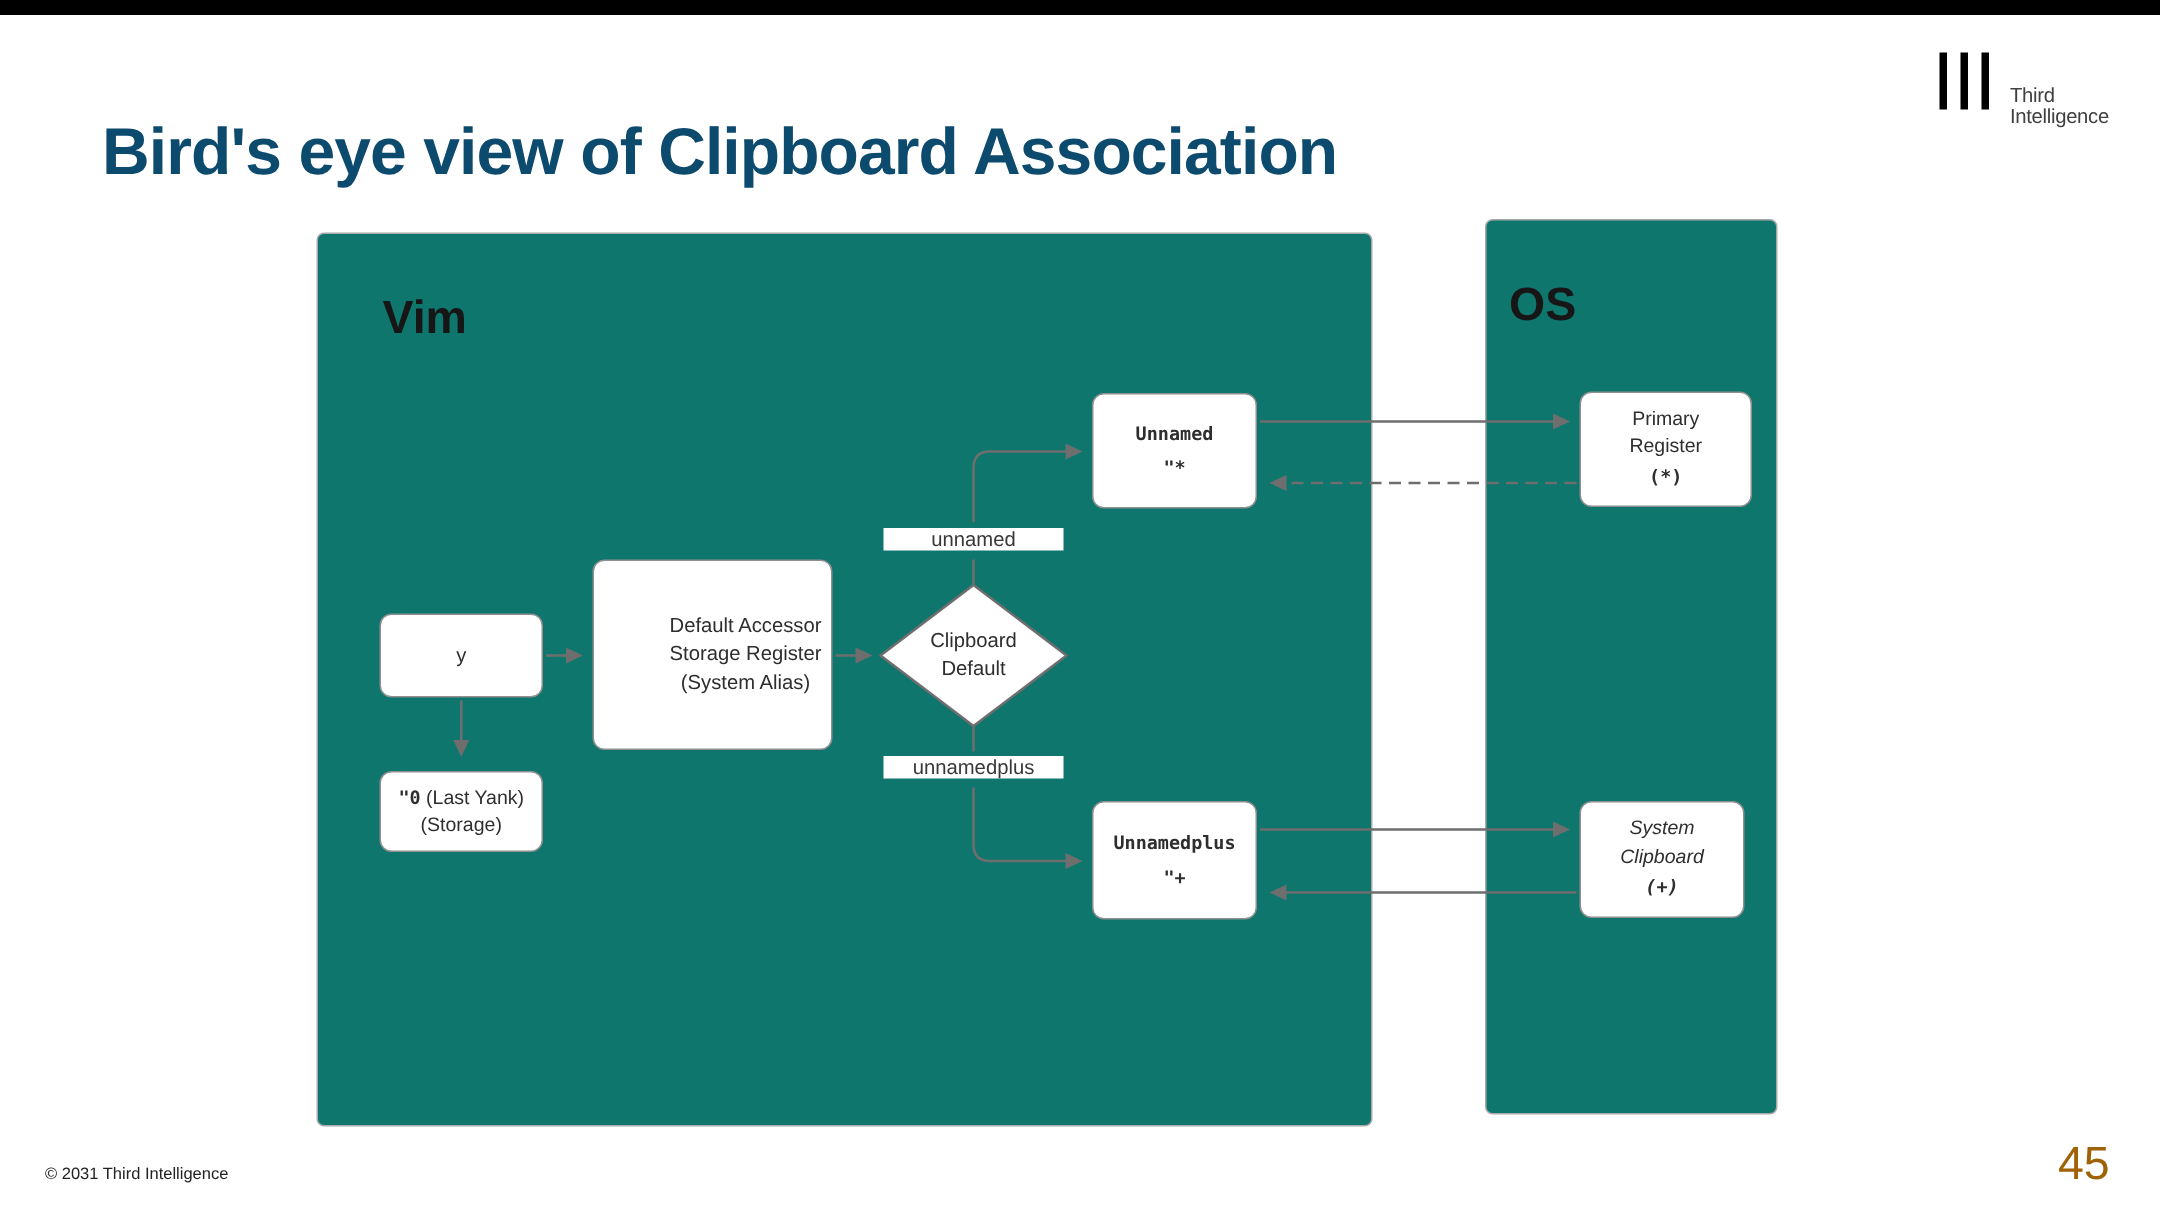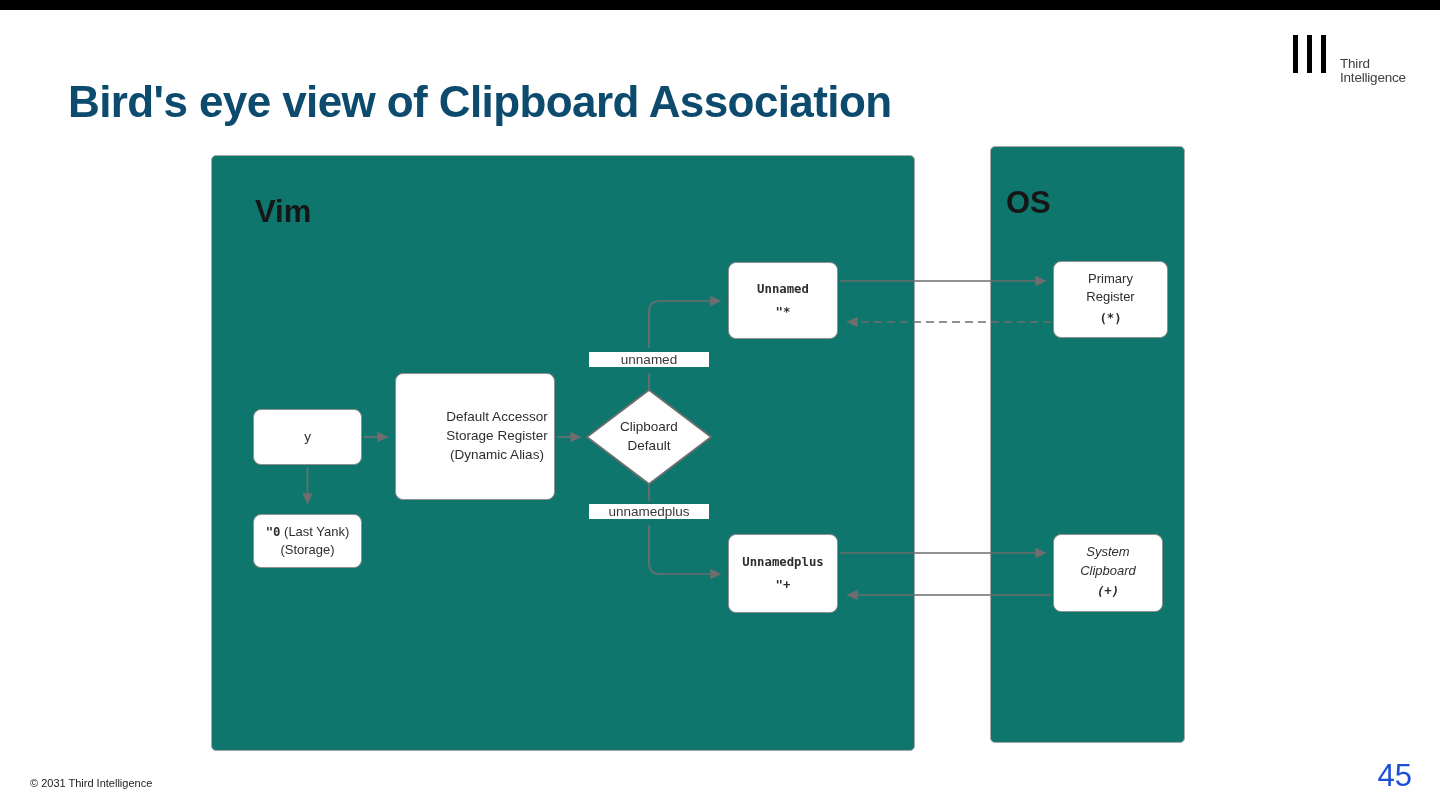--- a/index.html
+++ b/index.html
@@ -58,21 +58,21 @@
                    font-size: 13.5px; line-height: 1.4; color: #2e2e2e; text-align: center; }
 
   
   .edge-label { width: 120px; text-align: center; font-size: 13.5px; color: #383838; background: #ffffff; }
   .edge-label-unnamed     { left: 589px; top: 352px; }
   .edge-label-unnamedplus { left: 589px; top: 504px; }
 
   
   .copyright { left: 30px; top: 777px; font-size: 11px; color: #222222; }
   .page-number { left: 1372px; top: 760px; width: 40px; font-size: 31px;
-                 color: #1d4ed8; text-align: right; line-height: 1; }
+                 color: #a16207; text-align: left; line-height: 1; }
 </style>
 </head>
 <body>
 
 <div class="abs topbar"></div>
 
 <div class="abs logo">
   <div class="logo-bars">
     <div class="logo-bar"></div>
     <div class="logo-bar"></div>
@@ -115,21 +115,21 @@
   </g>
 </svg>
 
 <div class="abs node node-yank">
   <div>y</div>
 </div>
 
 <div class="abs node node-default-accessor">
   <div>Default Accessor</div>
   <div>Storage Register</div>
-  <div>(Dynamic Alias)</div>
+  <div>(System Alias)</div>
 </div>
 
 <div class="abs node node-last-yank">
   <div><span class="mono">"0</span><span> (Last Yank)</span></div>
   <div>(Storage)</div>
 </div>
 
 <div class="abs diamond-label">
   <div>Clipboard</div>
   <div>Default</div>

